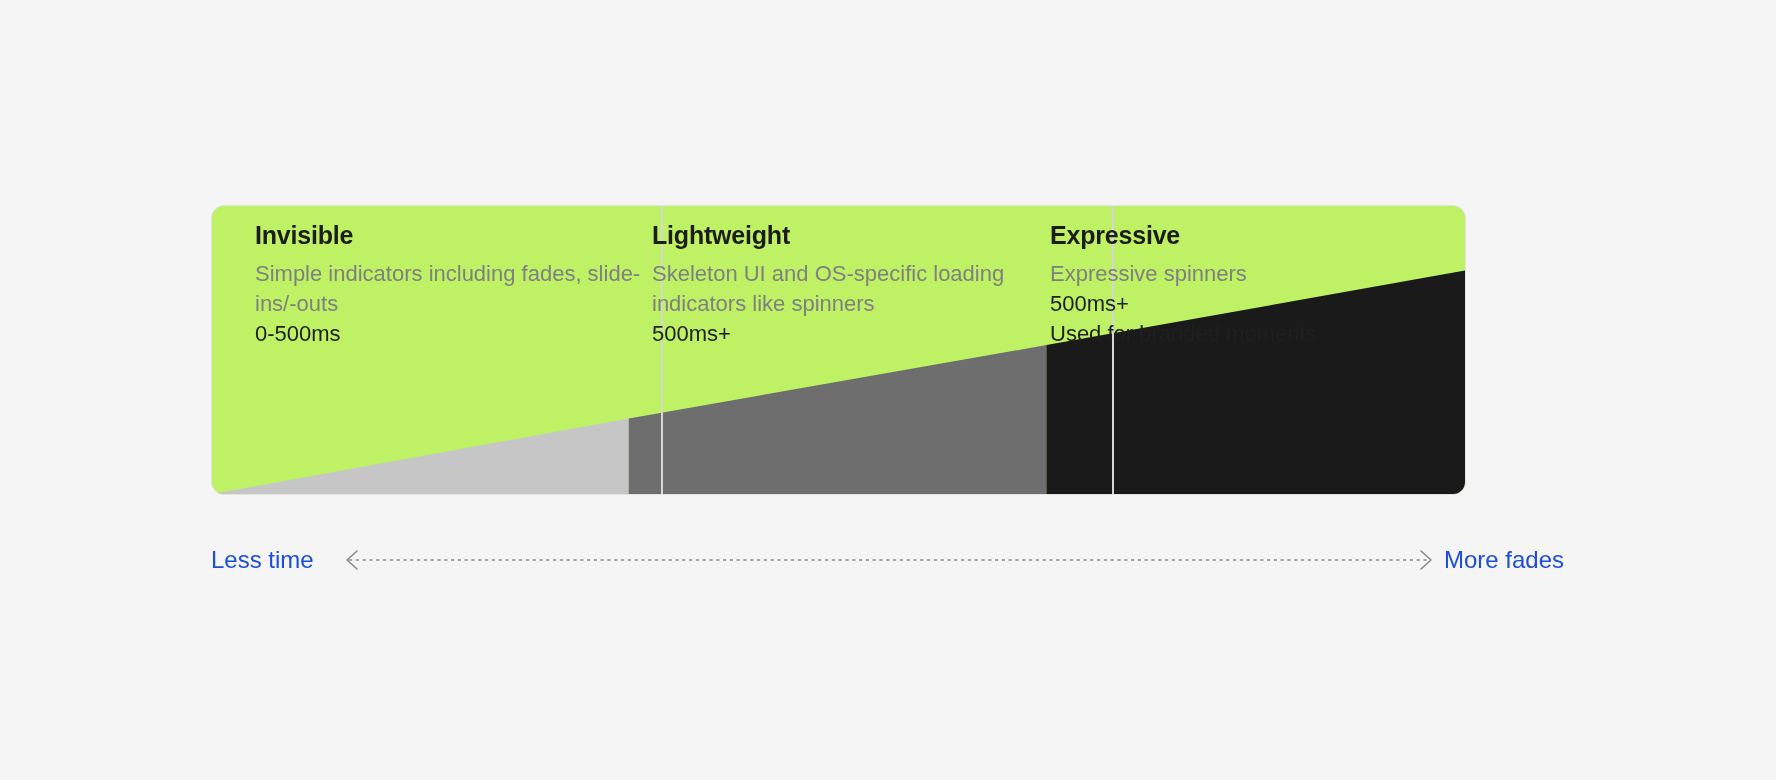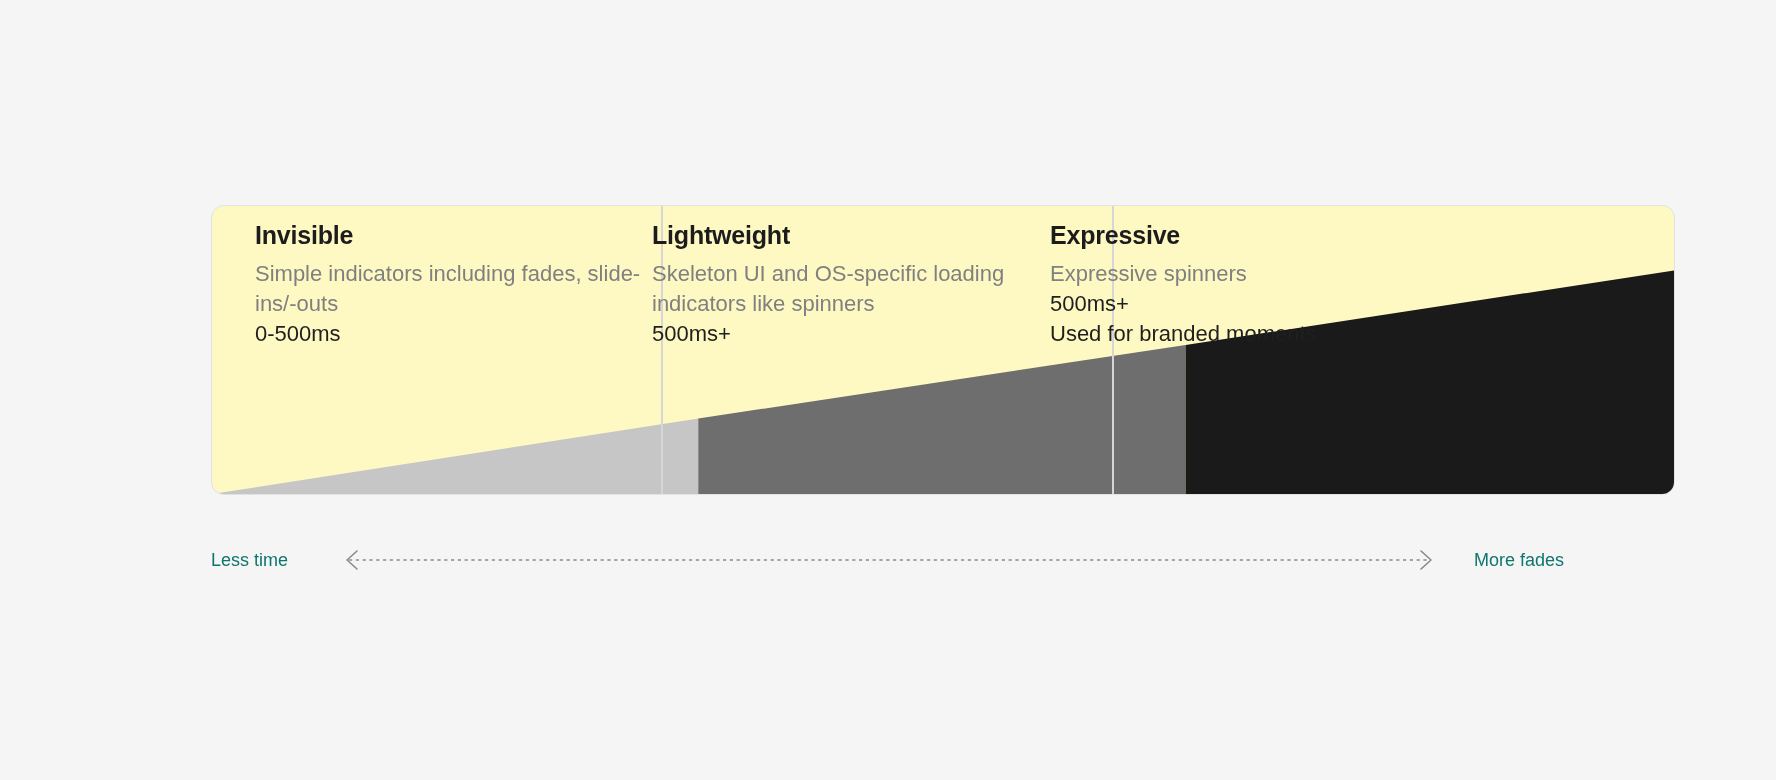--- a/index.html
+++ b/index.html
@@ -21,23 +21,23 @@
     top: 0;
     width: 1776px;
     height: 780px;
   }
 
   
   .card {
     position: absolute;
     left: 211px;
     top: 205px;
-    width: 1464px;
+    width: 1255px;
     height: 290px;
-    background: #fef9c3;
+    background: #bef264;
     border: 1px solid #e2e2e2;
     border-radius: 13px;
     box-sizing: border-box;
     overflow: hidden;
   }
 
   .wedge-layer {
     position: absolute;
     left: 0;
     top: 0;
@@ -98,22 +98,22 @@
   .axis {
     position: absolute;
     left: 211px;
     top: 538px;
     width: 1353px;
     height: 44px;
   }
   .axis-label {
     position: absolute;
     top: 0;
-    font-size: 18px;
-    color: #0f766e;
+    font-size: 24px;
+    color: #1d4ed8;
     line-height: 44px;
     white-space: nowrap;
   }
   .axis-label.left  { left: 0; }
   .axis-label.right { right: 0; }
   .axis-arrow {
     position: absolute;
     left: 128px;
     top: 0;
     width: 1100px;

